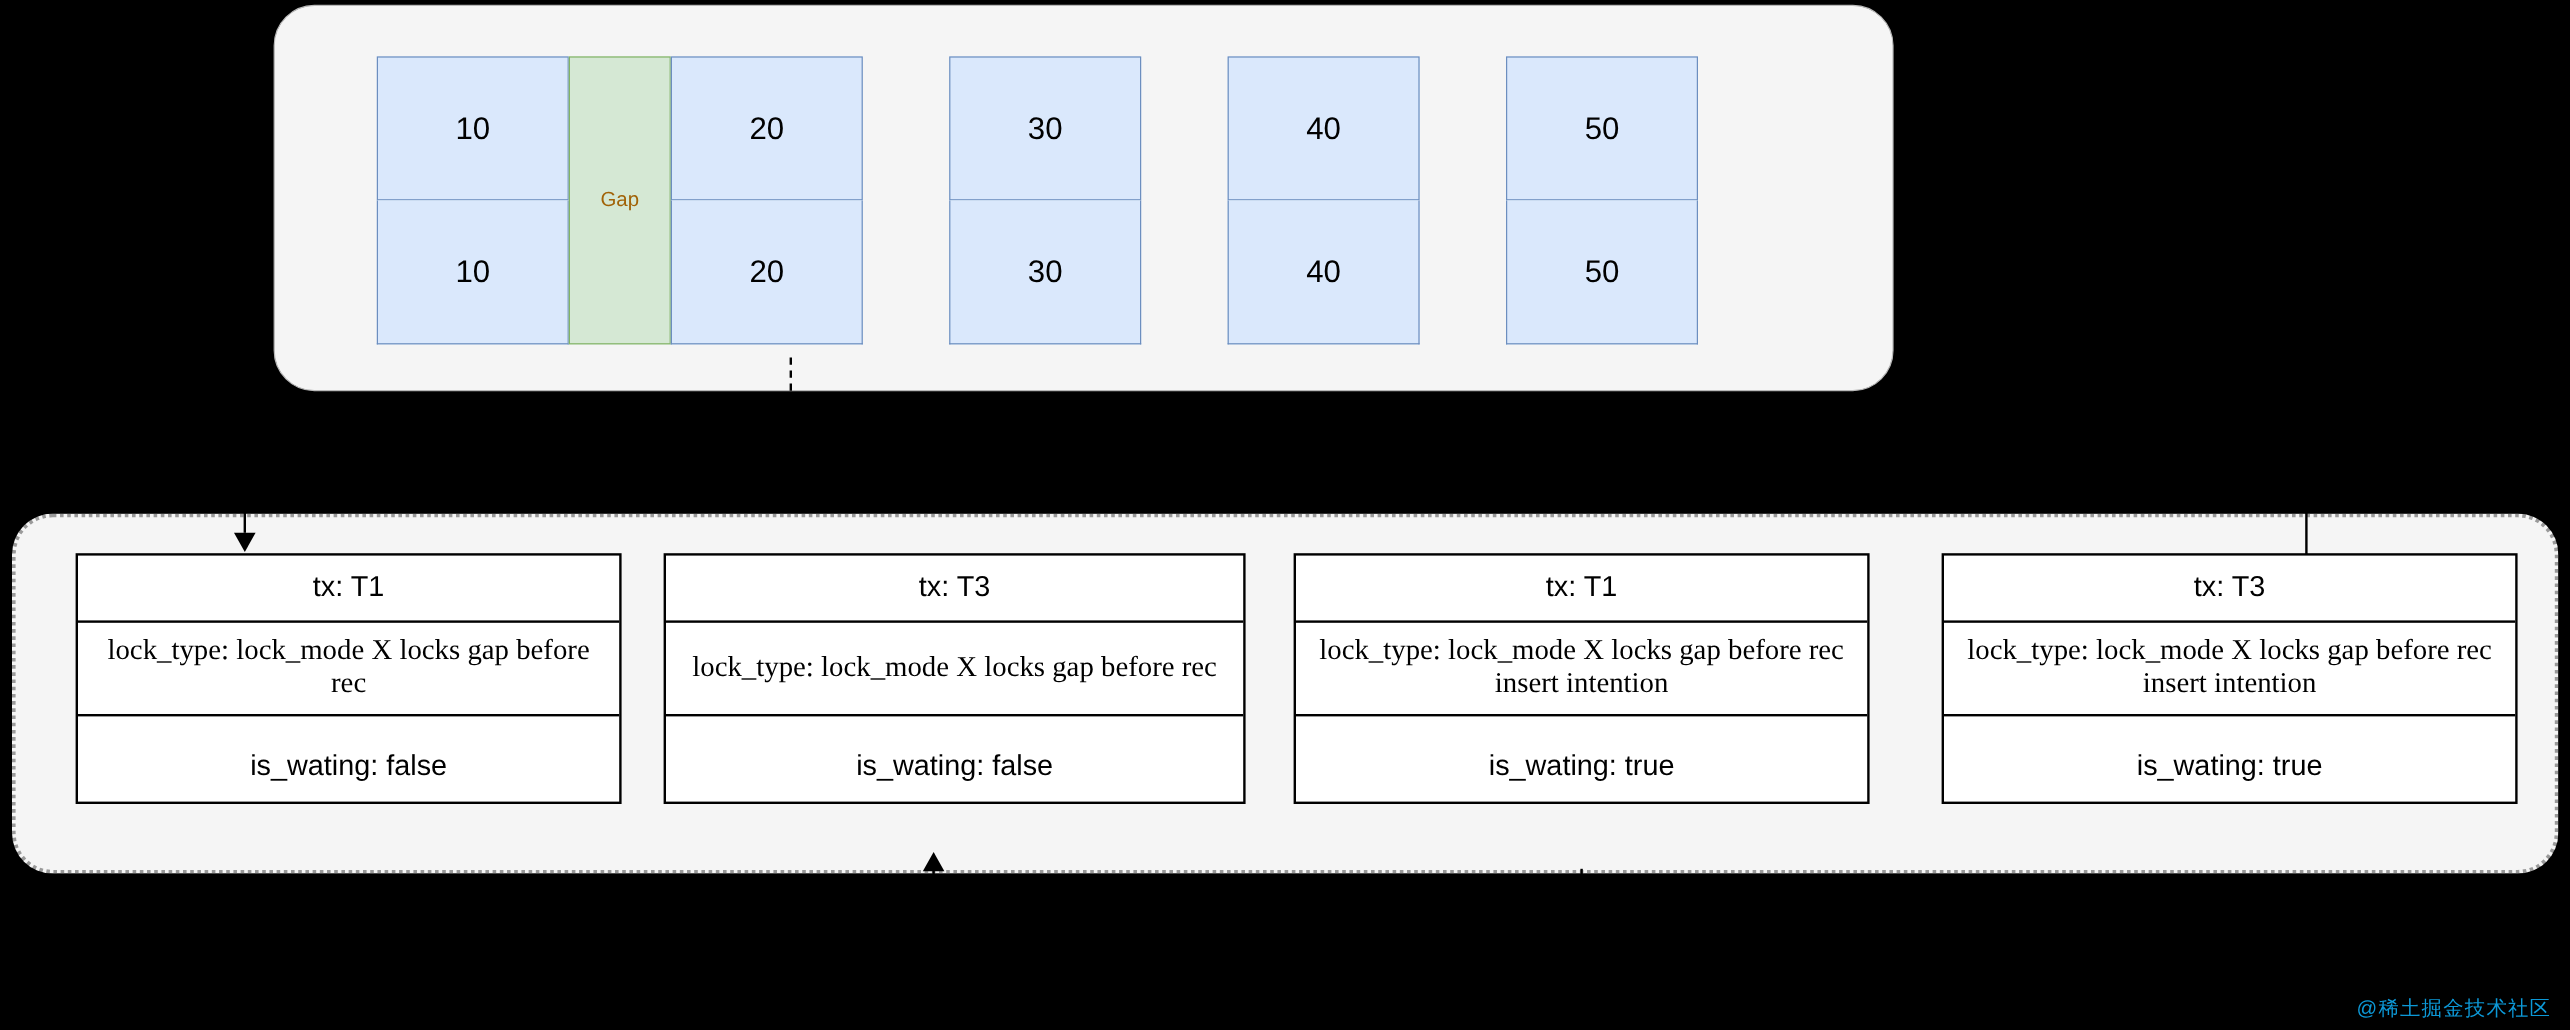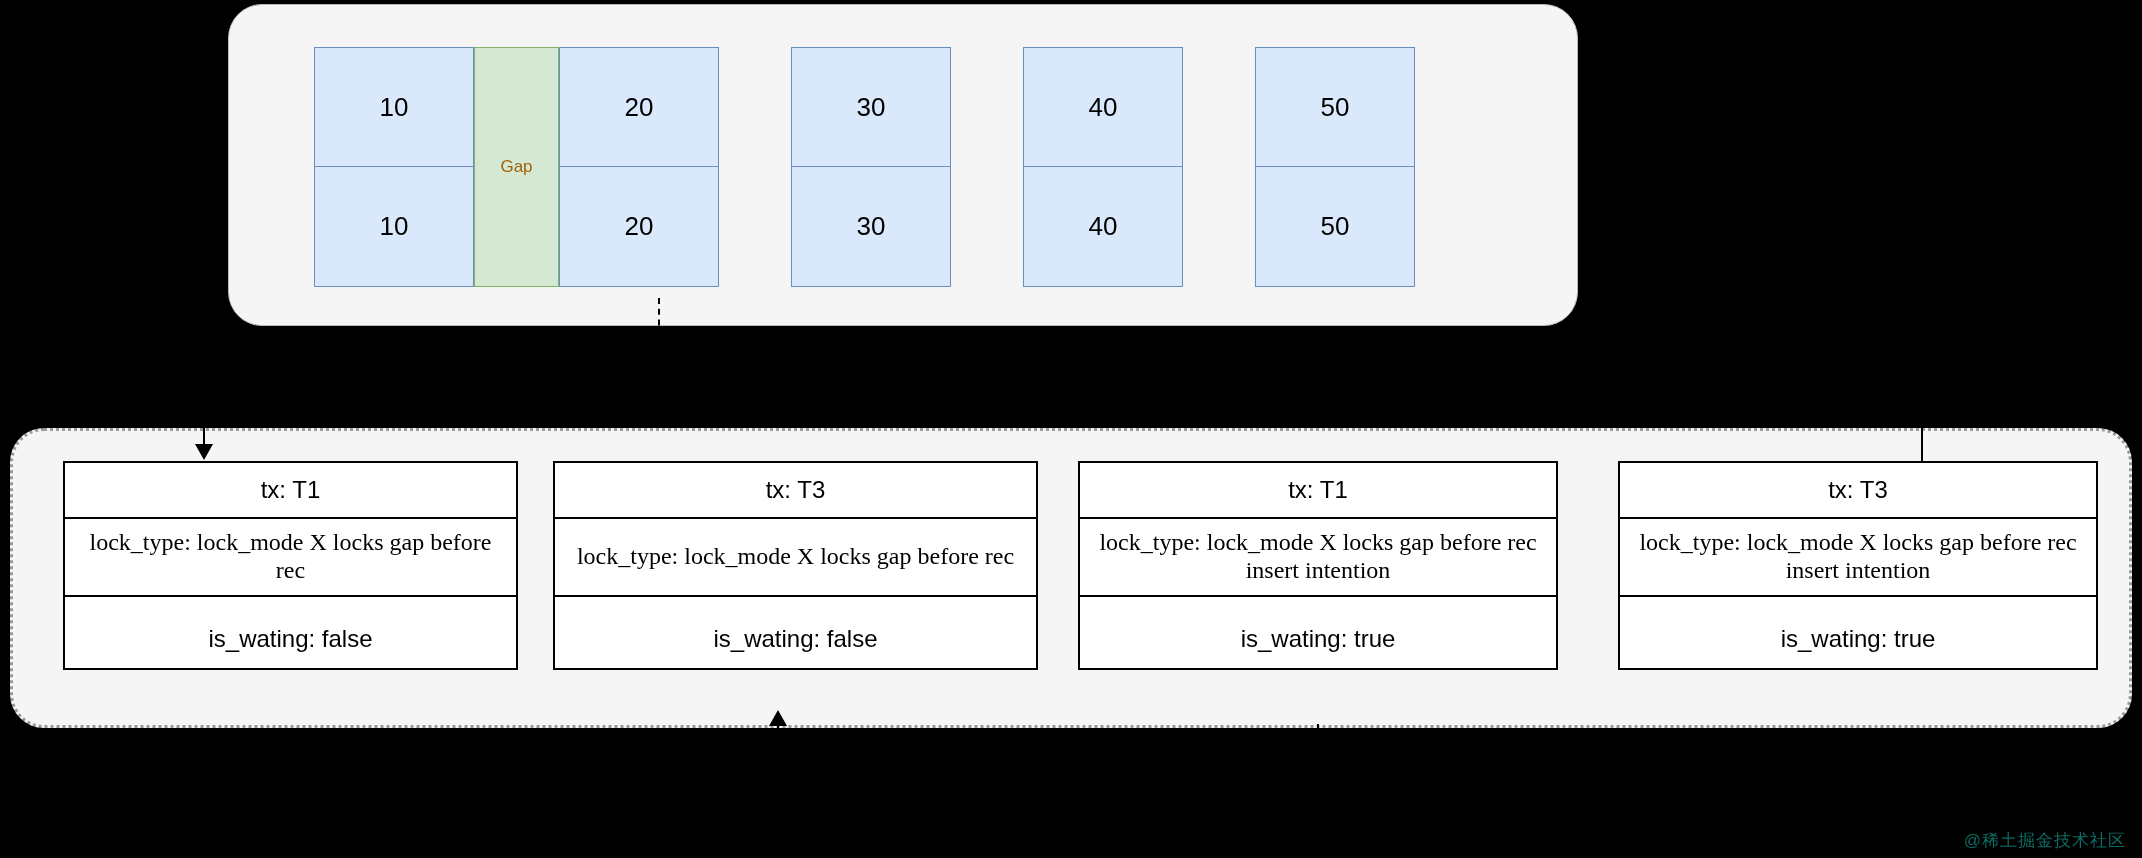--- a/index.html
+++ b/index.html
@@ -166,21 +166,21 @@
     border-right: 9px solid transparent;
     border-bottom: 16px solid #000000;
   }
 
   
   #watermark {
     position: absolute;
     right: 16px;
     bottom: 6px;
     font-size: 17px;
-    color: #0f766e;
+    color: #0ea5e9;
     opacity: 0.92;
     letter-spacing: 1px;
   }
 </style>
 </head>
 <body>
 
 <div id="top-panel">
   <div id="record-strip">
 

